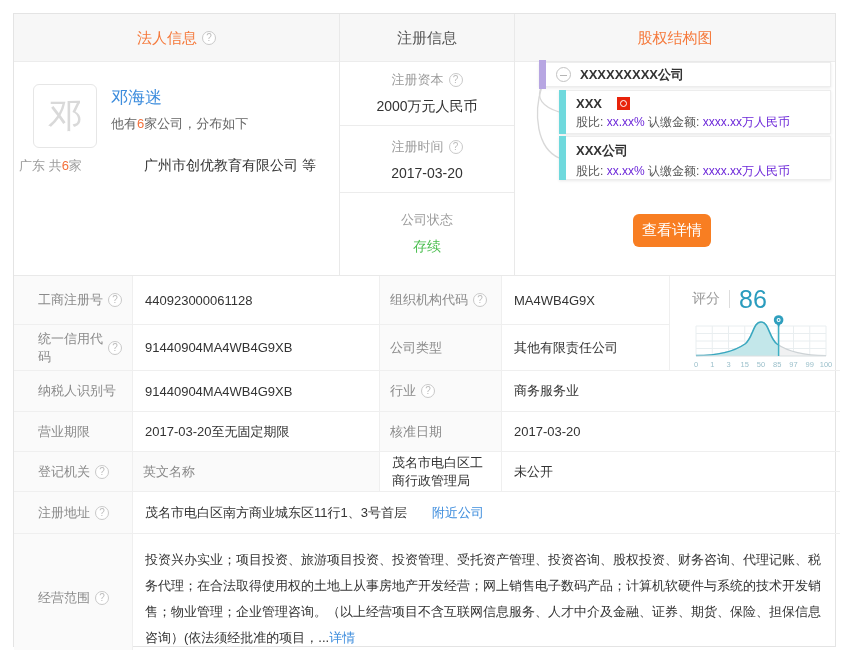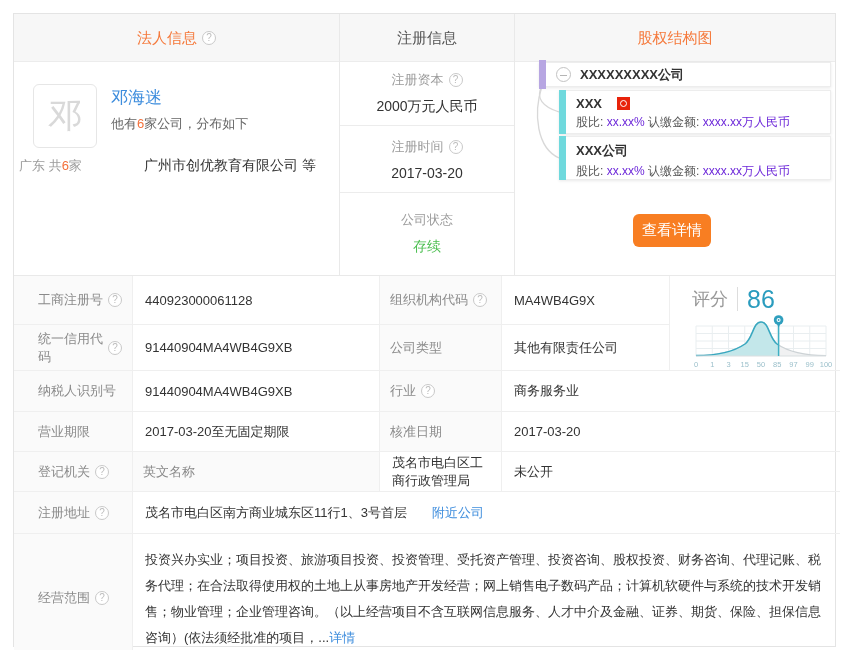--- a/index.html
+++ b/index.html
@@ -81,21 +81,21 @@
   .span2 { grid-column:span 2; }
   .span4 { grid-column:span 4; }
   .blue-link { color:#3e8ddd; cursor:pointer; text-decoration:none; }
   .addr-link { margin-left:25px; }
   .scope-val { display:block; padding:13px 14px 10px 12px; line-height:26px; align-items:flex-start; }
 
   
   .score-cell { grid-row:1 / span 2; grid-column:5; border-bottom:1px solid #efefef;
     padding:9px 8px 0 22px; }
   .score-head { display:flex; align-items:center; height:28px; }
-  .score-label { font-size:18px; color:#999; padding-right:9px; border-right:1px solid #ddd; }
+  .score-label { font-size:14px; color:#999; padding-right:9px; border-right:1px solid #ddd; }
   .score-value { font-size:25px; color:#2a9cbe; margin-left:9px; }
 </style>
 </head>
 <body>
 
 <div class="panel">
 
   <div class="top">
 
     <div class="col col-legal">

